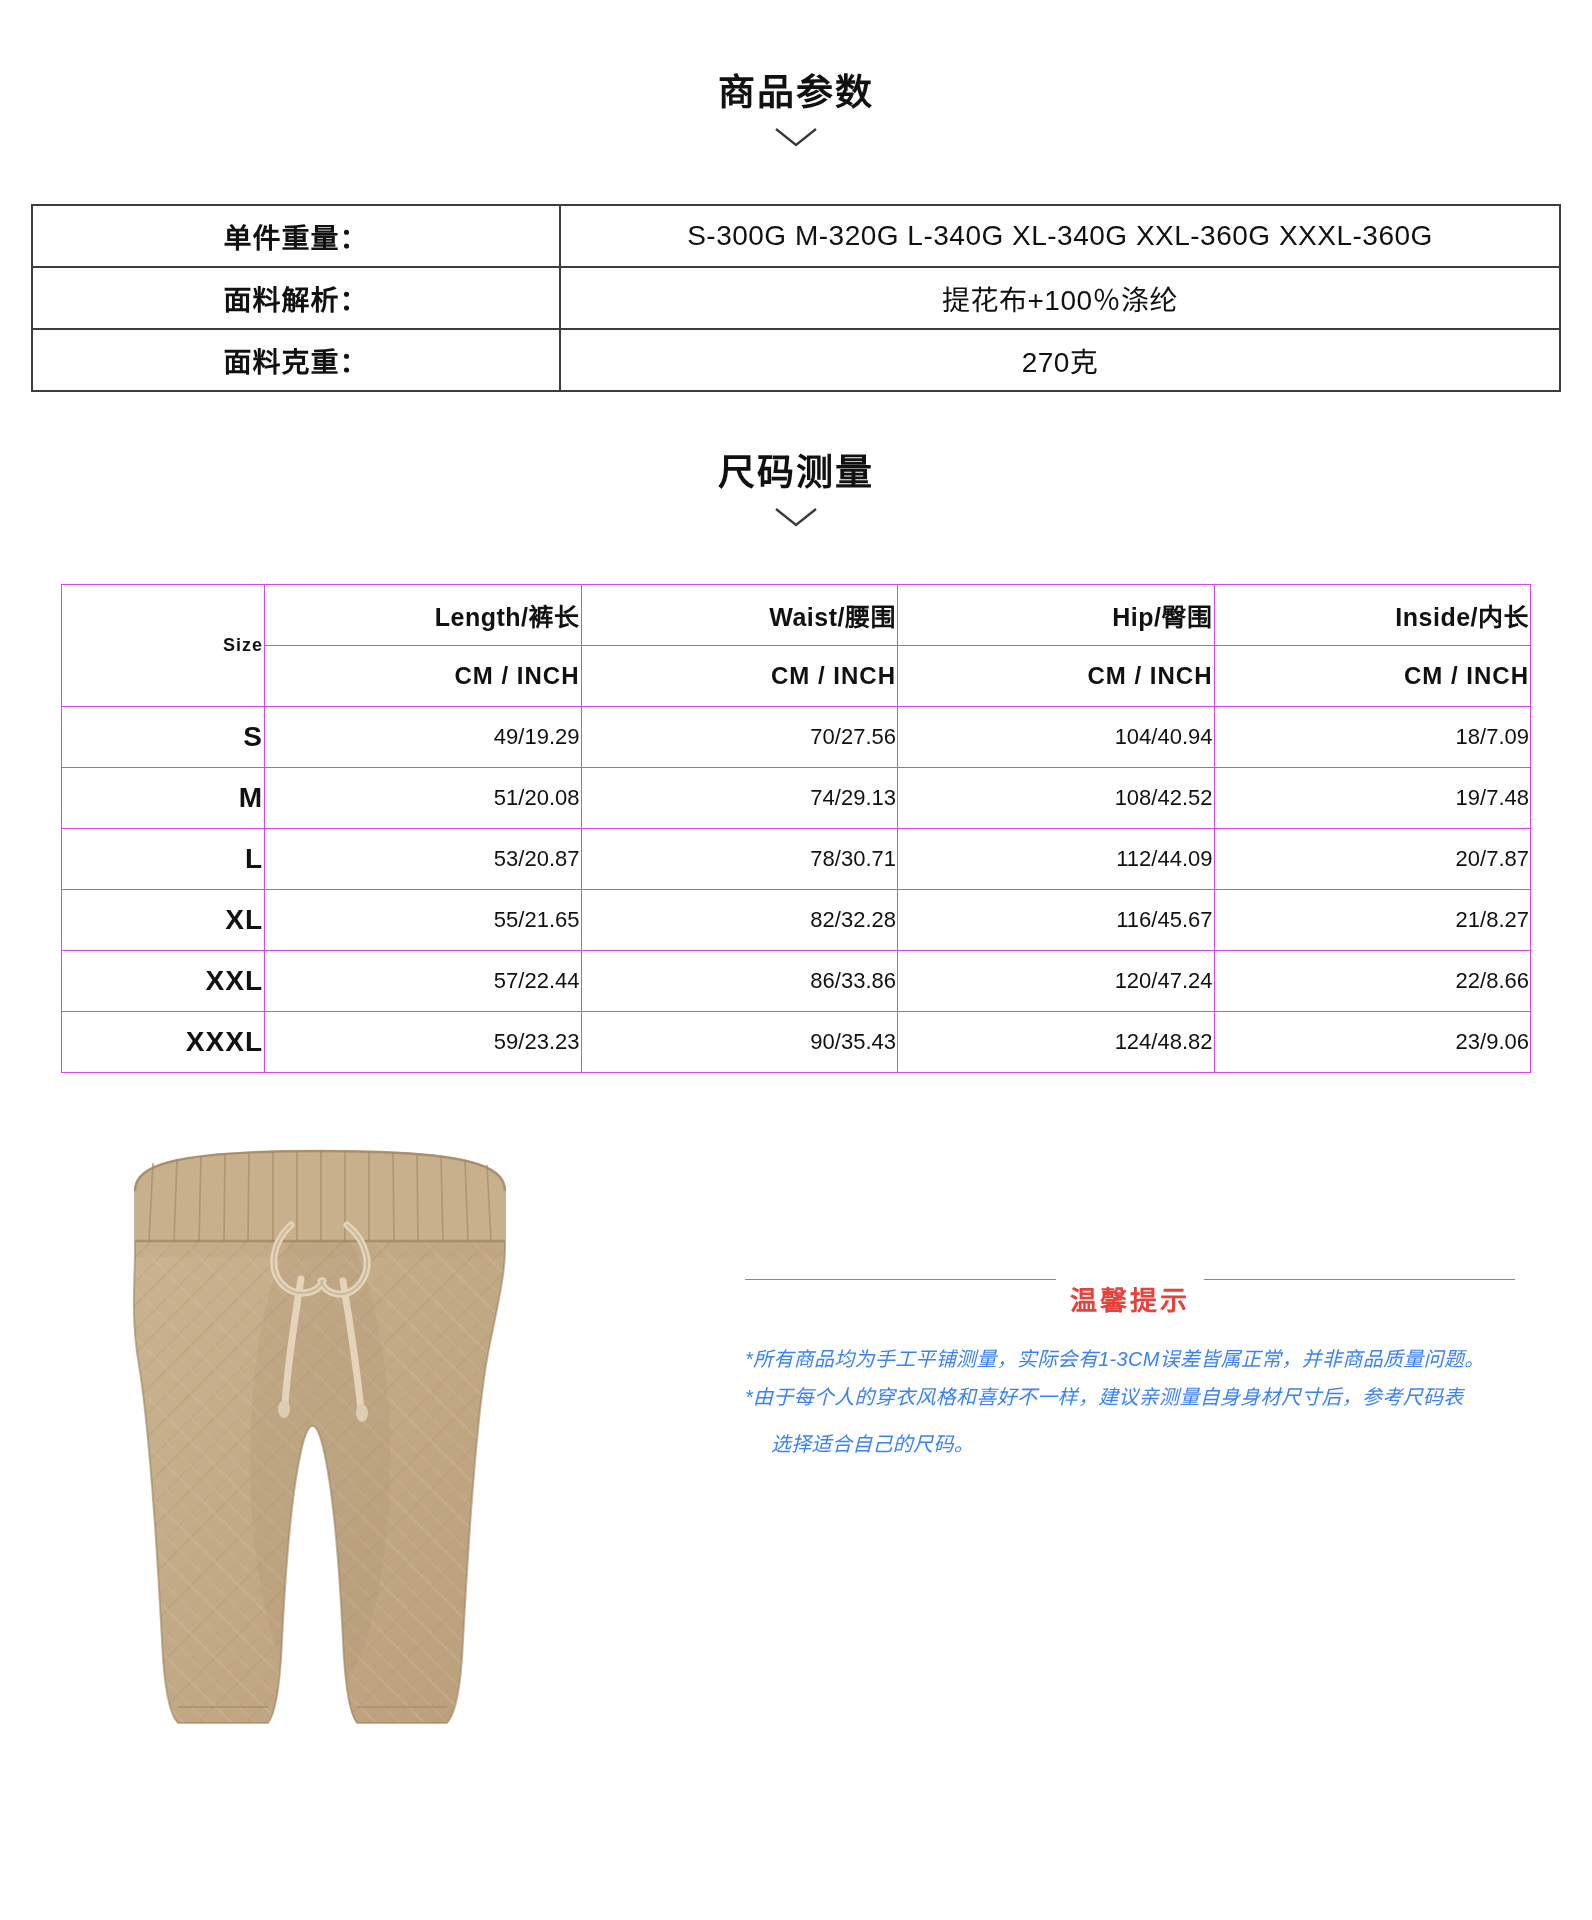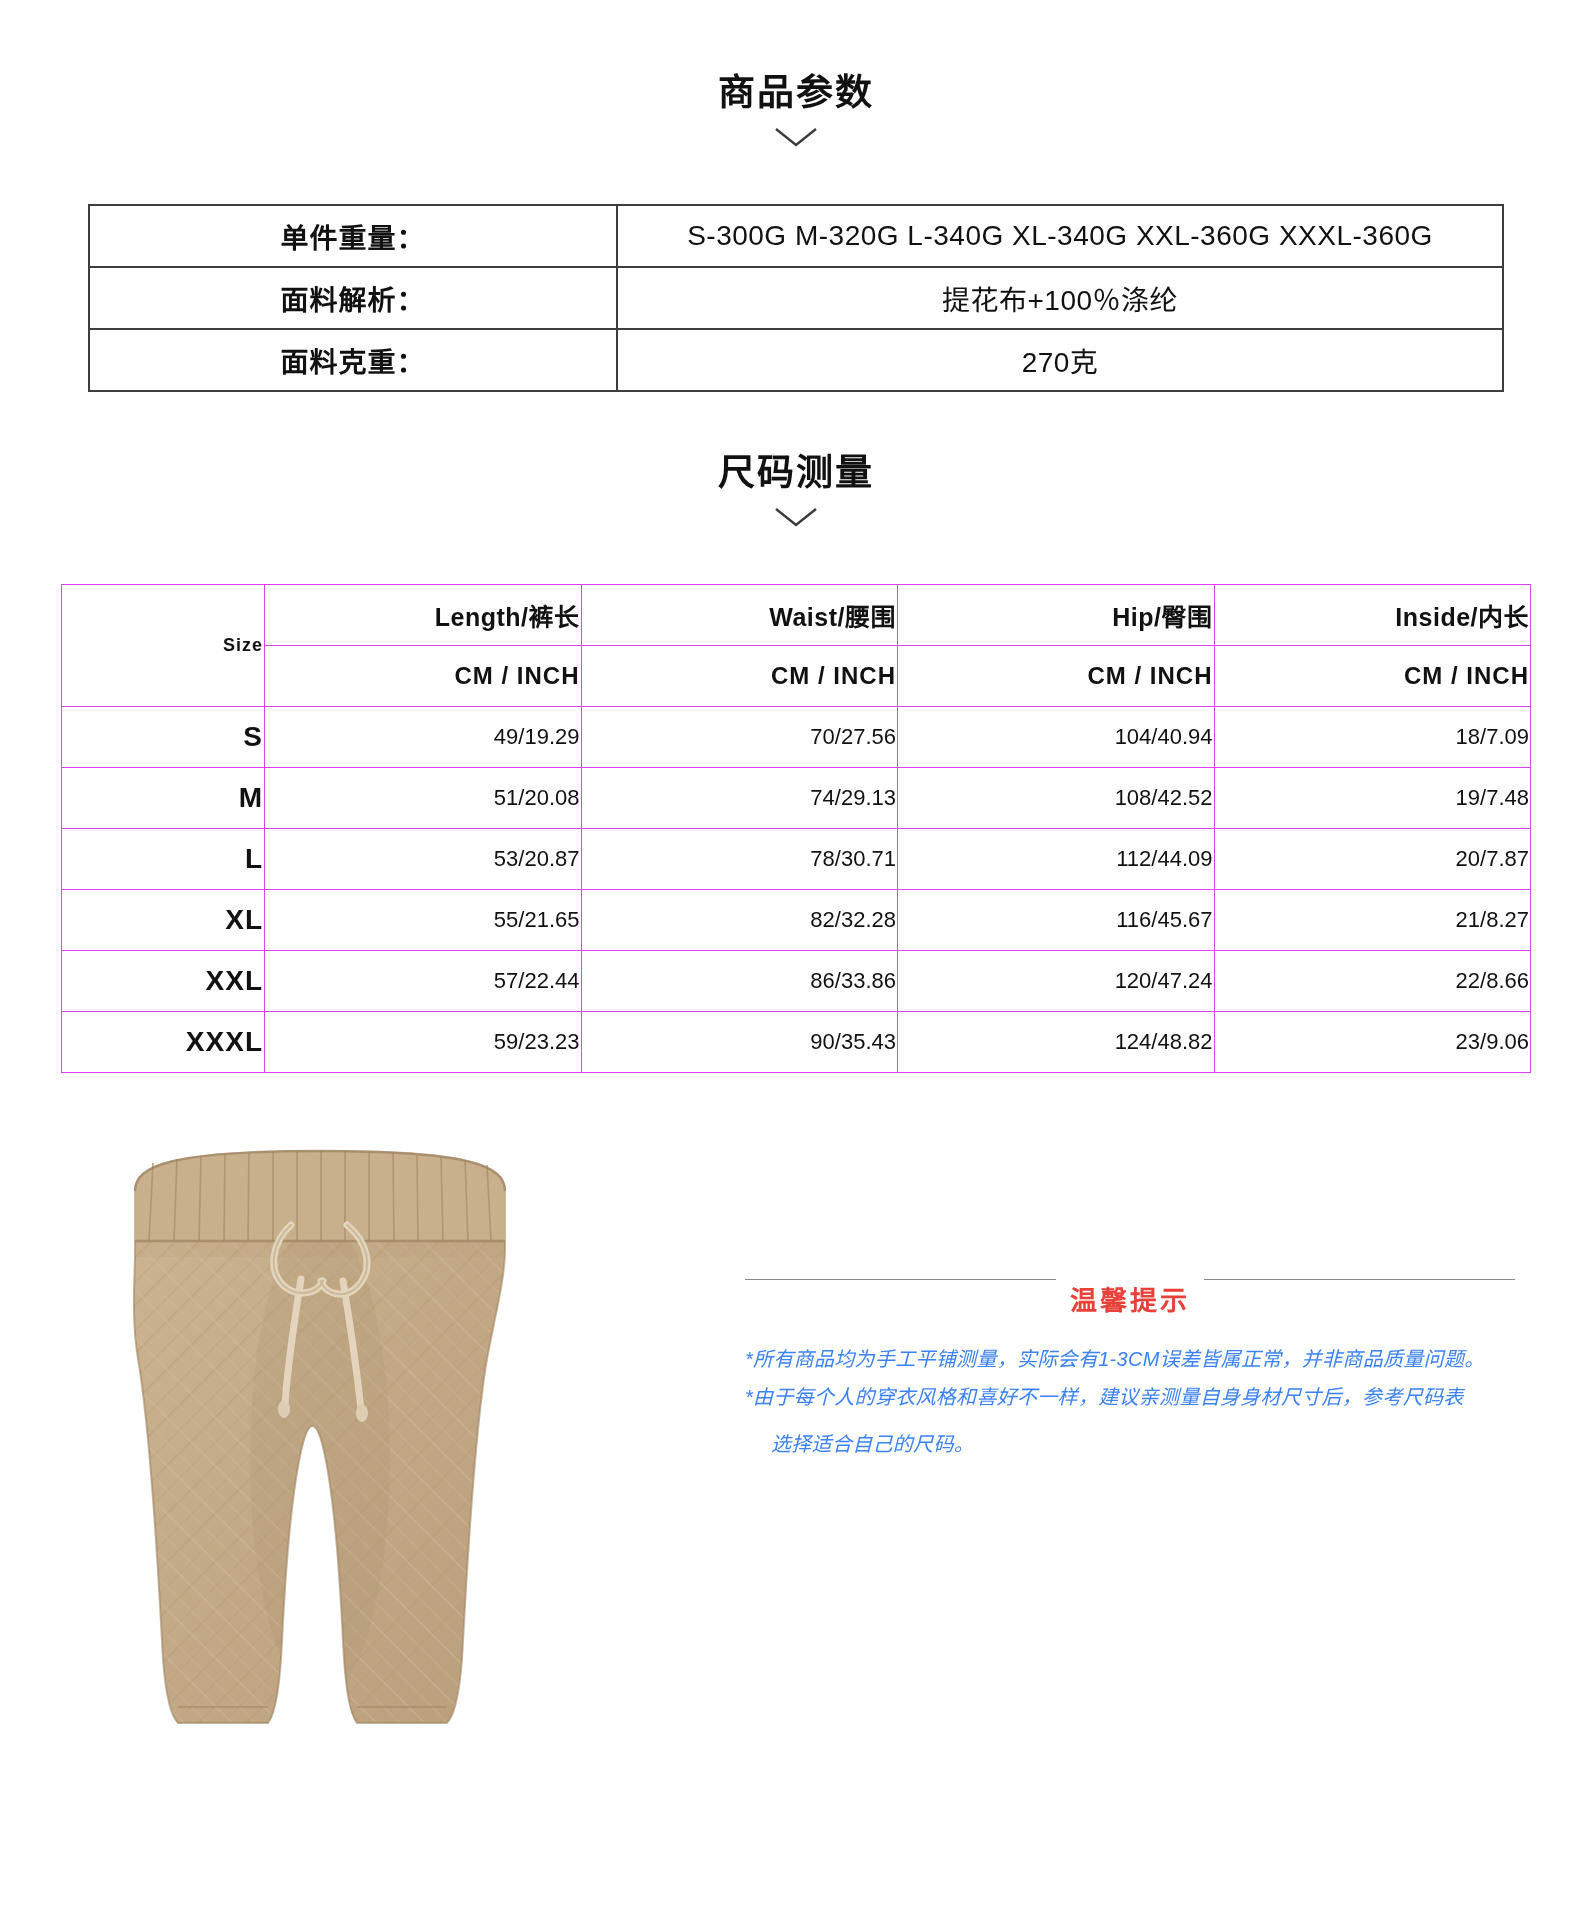--- a/index.html
+++ b/index.html
@@ -35,21 +35,21 @@
     margin: 10px auto 0 auto;
     width: 46px;
     height: 22px;
   }
   .chevron svg { display: block; }
 
   #params-heading { padding-top: 62px; }
 
   
   .params-table {
-    width: 1416px;
+    width: 1530px;
     margin: 56px auto 0 auto;
     border-collapse: collapse;
     table-layout: fixed;
   }
   .params-table td {
     border: 2px solid #3d3d3d;
     height: 52px;
     font-size: 28px;
     color: #111;
     padding: 4px 8px;

